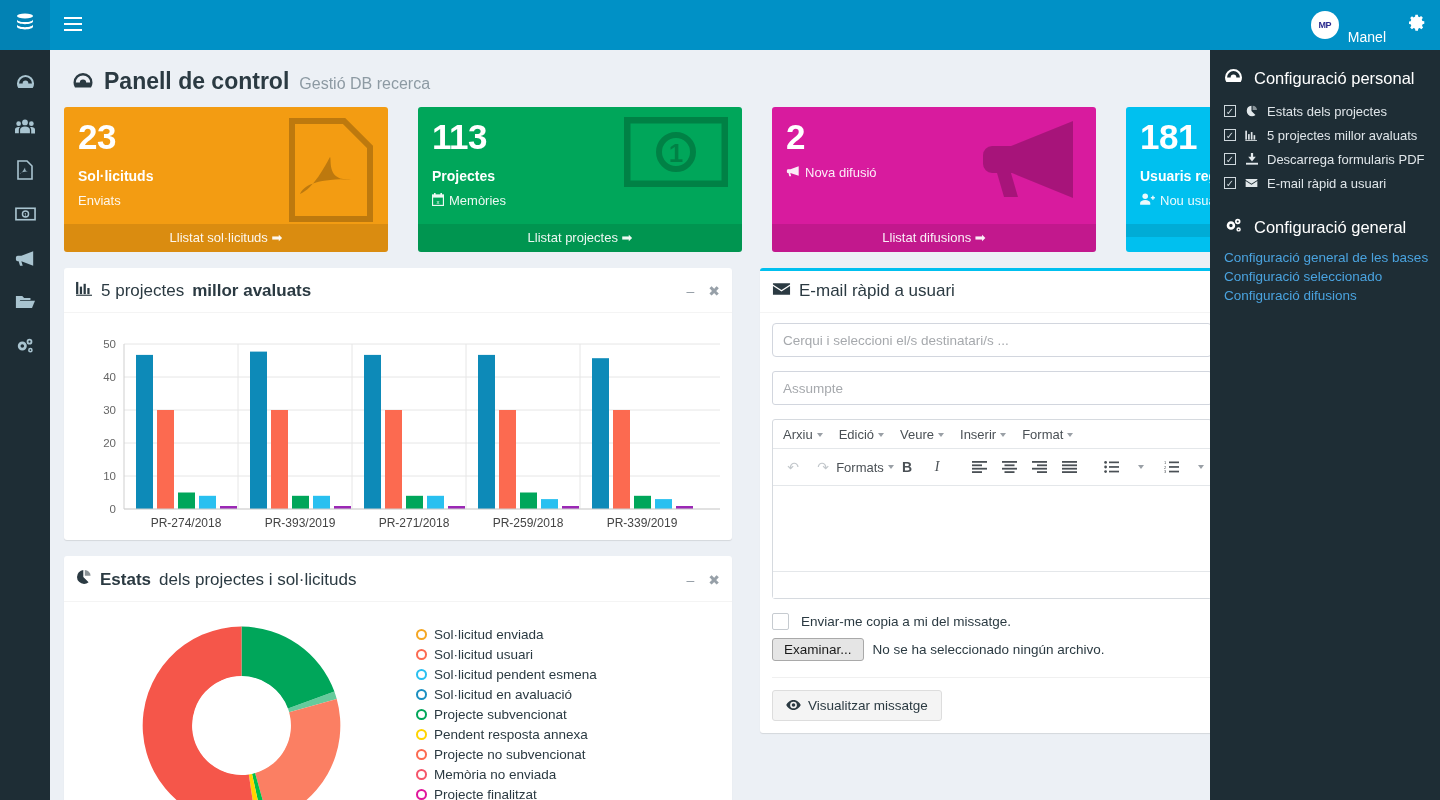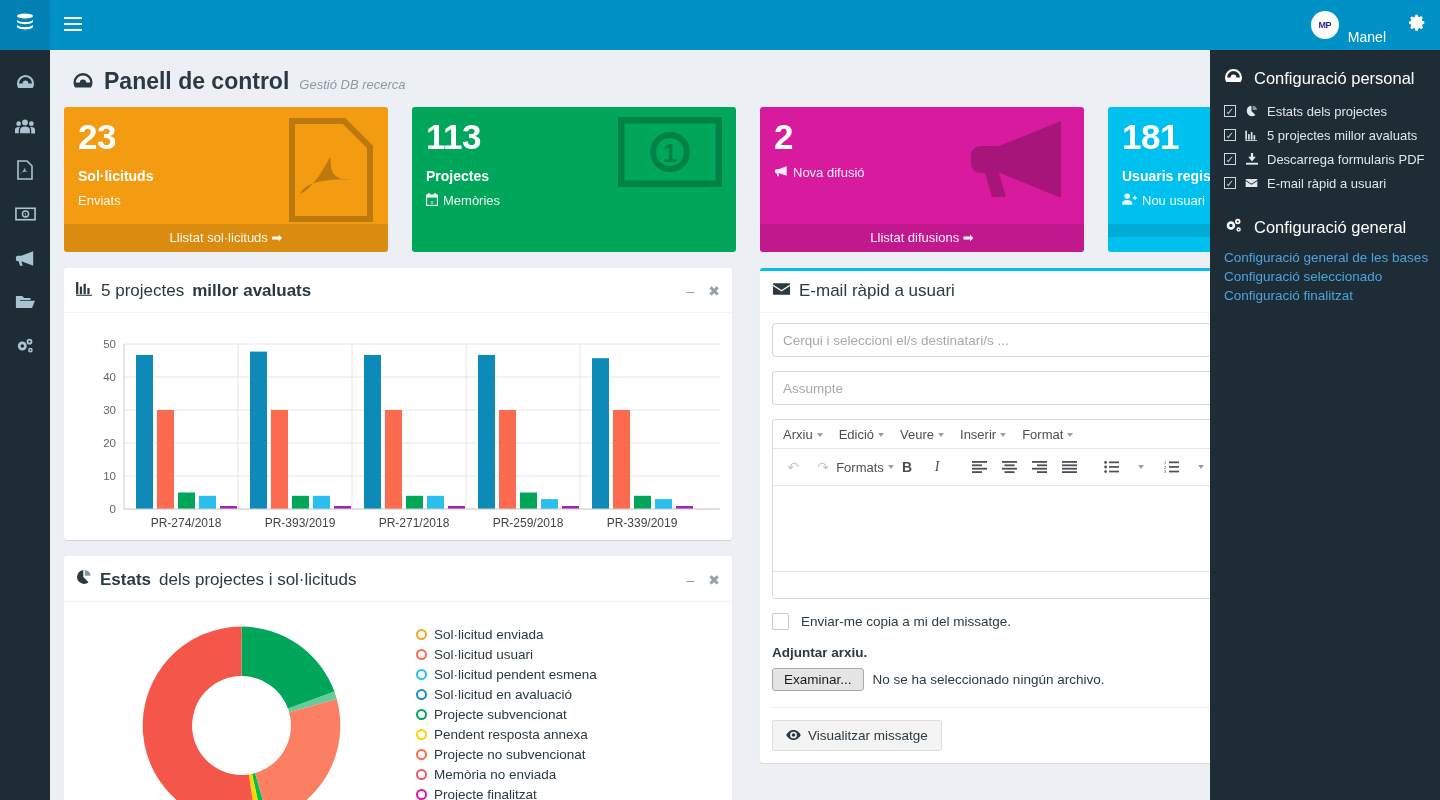--- a/index.html
+++ b/index.html
@@ -53,24 +53,24 @@
   .rail-item svg { display: block; }
 
   
   .content {
     position: absolute; top: 50px; left: 50px; width: 1160px; height: 750px;
     background: #ecf0f5; padding: 14px 14px 0 14px; overflow: hidden;
   }
   .page-head { display: flex; align-items: baseline; gap: 10px; padding: 4px 0 12px 8px; }
   .page-head .ph-icon { color: #2b3a42; font-size: 19px; position: relative; top: 2px; }
   .page-title { font-size: 23px; font-weight: 700; color: #2b3a42; }
-  .page-sub { font-size: 13px; color: #8d9aa3; font-style: italic; }
+  .page-sub { font-size: 16px; color: #8d9aa3; }
 
   
-  .cards { display: flex; gap: 24px; }
+  .cards { display: flex; gap: 30px; }
   .card {
     width: 324px; border-radius: 3px; position: relative; overflow: hidden;
     color: #fff; flex: 0 0 324px;
   }
   .card-body { padding: 12px 14px 14px 14px; position: relative; height: 117px; }
   .card-num { font-size: 35px; font-weight: bold; line-height: 1.05; letter-spacing: -0.5px; }
   .card-label { font-size: 14px; font-weight: bold; margin-top: 12px; }
   .card-sub { font-size: 13px; margin-top: 9px; opacity: .92; display: flex; align-items: center; gap: 5px; }
   .card-foot {
     display: block; text-align: center; font-size: 13px; padding: 6px 0 7px 0;
@@ -327,20 +327,24 @@
                   <rect x="0.5" y="2" width="11" height="10.5" fill="none" stroke="#fff" stroke-width="1.3"></rect>
                   <rect x="0.5" y="2" width="11" height="2.6" fill="#fff"></rect>
                   <rect x="2" y="0" width="1.6" height="3" fill="#fff"></rect>
                   <rect x="8.4" y="0" width="1.6" height="3" fill="#fff"></rect>
                   <text x="6" y="11" font-size="6" fill="#fff" text-anchor="middle" font-family="'Liberation Sans',sans-serif">x</text>
                 </svg>
             </span>
             <span>Memòries</span>
           </div>
         </div>
+        <a class="card-foot">
+          <span>Llistat projectes</span>
+          <span> ➡</span>
+        </a>
       </div>
 
       <div class="card c-pink">
         <div class="card-body">
           <div class="card-bg">
             <svg width="104" height="88" viewBox="0 0 104 88">
                 <path fill="#000" d="M95 4L33 29H14a9 9 0 00-9 9v9a9 9 0 009 9h5l7 24h14l-7-24h1l61 25z"></path>
               </svg>
           </div>
           <div class="card-num">2</div>
@@ -708,21 +712,20 @@
 
               <div class="ed-canvas"></div>
               <div class="ed-status"></div>
             </div>
 
             <div class="chk-row">
               <span class="chk-box"></span>
               <span class="chk-label">Enviar-me copia a mi del missatge.</span>
             </div>
 
-            <div class="attach-label">Adjuntar arxiu.</div>
             <div class="file-row">
               <button class="file-btn">Examinar...</button>
               <span class="file-status">No se ha seleccionado ningún archivo.</span>
             </div>
 
             <div class="form-foot">
               <button class="btn-default">
                 <span>
                   <svg width="15" height="10" viewBox="0 0 16 11">
                       <path fill="#2b3a42" d="M8 0C4 0 1.2 3 0 5.5 1.2 8 4 11 8 11s6.8-3 8-5.5C14.8 3 12 0 8 0zm0 9.2a3.7 3.7 0 110-7.4 3.7 3.7 0 010 7.4z"></path>
@@ -811,17 +814,17 @@
               <path d="M17 12a2.6 2.6 0 100 5.2A2.6 2.6 0 0017 12zm0 1.7a.9.9 0 110 1.8.9.9 0 010-1.8z"></path>
             </g>
           </svg>
       </span>
       <span>Configuració general</span>
     </div>
 
     <div class="drawer-links">
       <a class="drawer-link">Configuració general de les bases</a>
       <a class="drawer-link">Configuració seleccionado</a>
-      <a class="drawer-link">Configuració finalitzat</a>
+      <a class="drawer-link">Configuració difusions</a>
     </div>
   </div>
 
 </div>
 
 </body></html>

